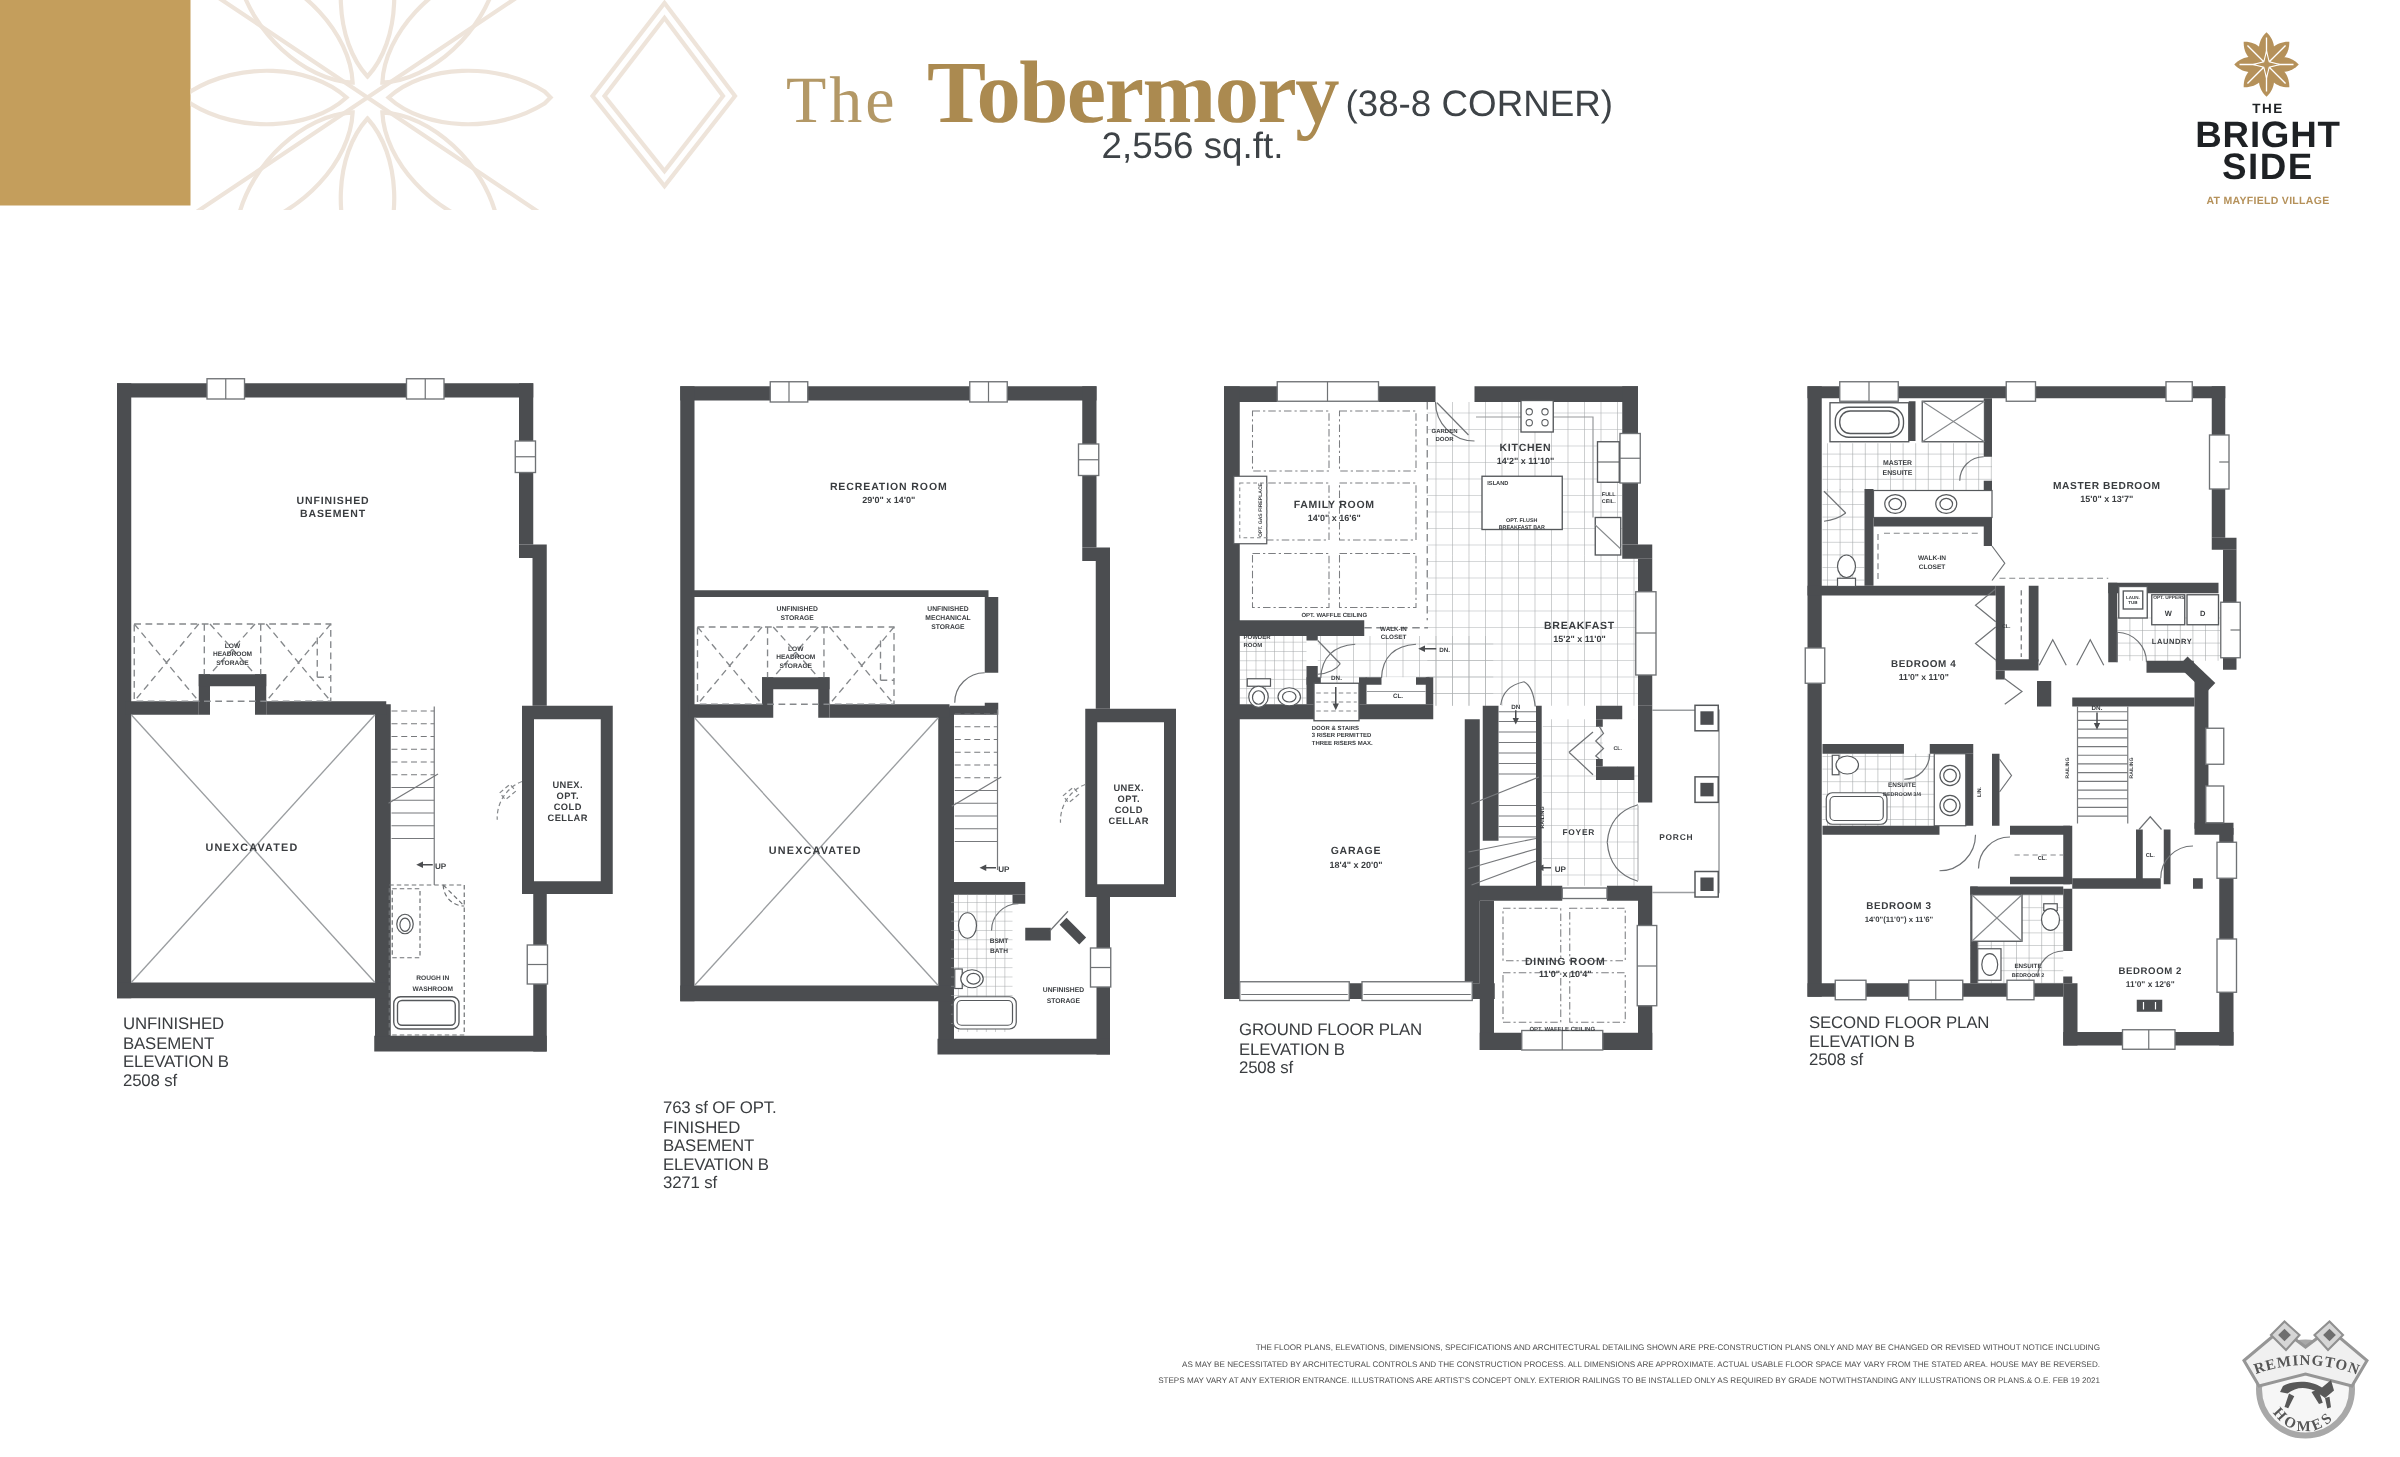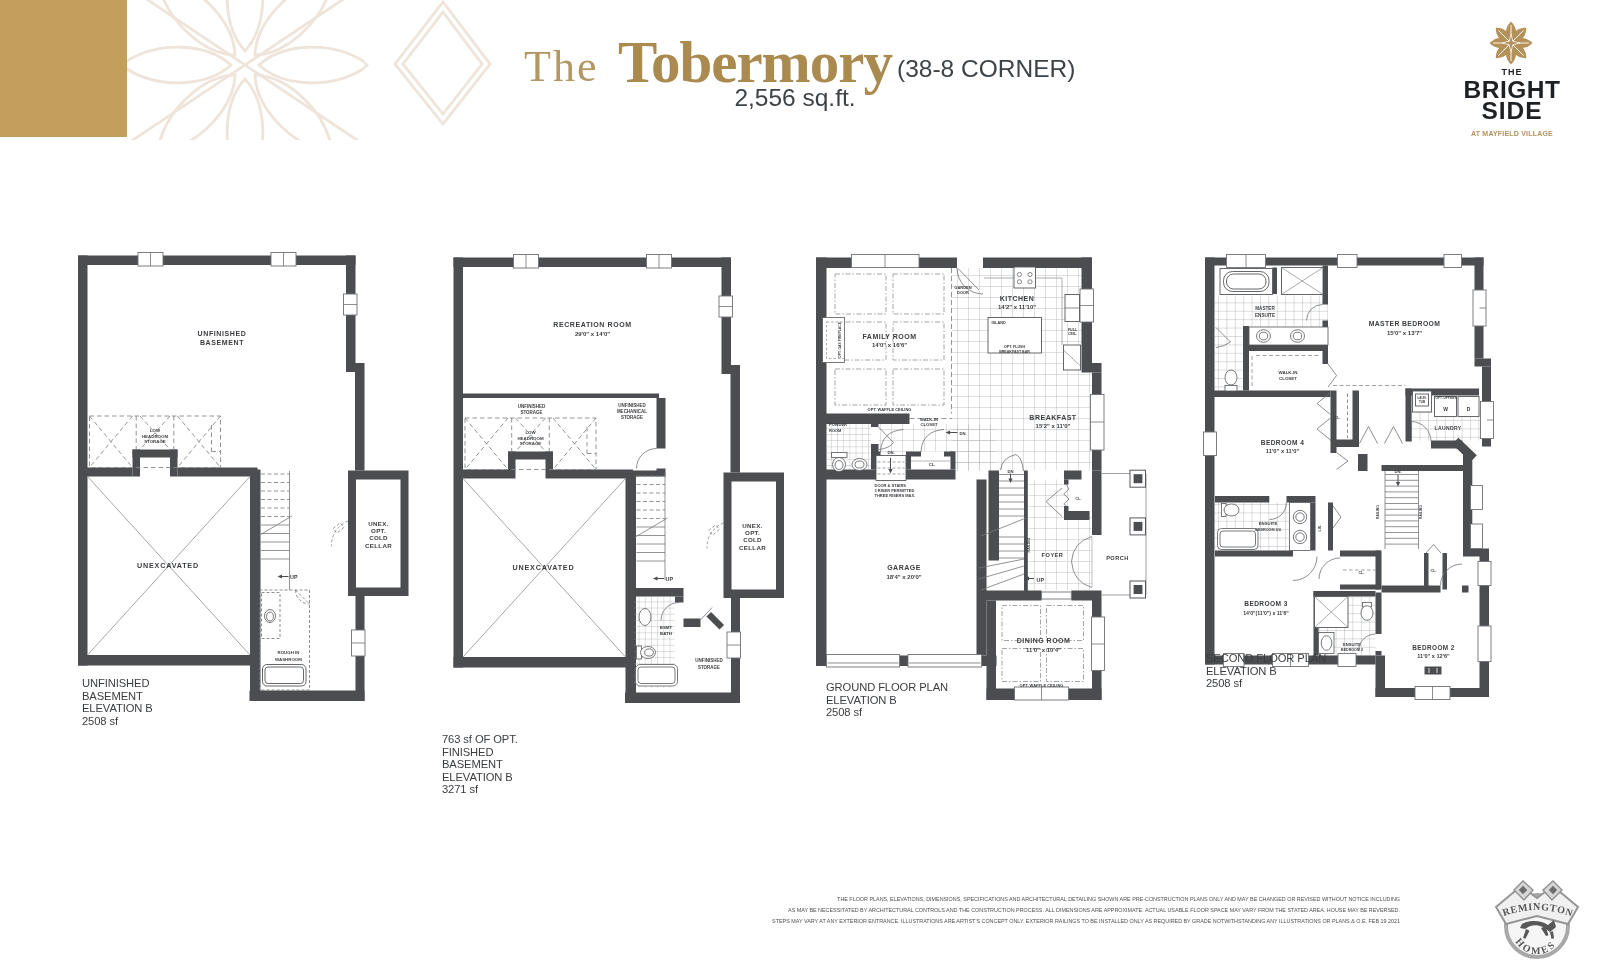--- a/index.html
+++ b/index.html
@@ -878,21 +878,21 @@
  </g>
 </g>
 </svg>
 
 <div class="footer abs" style="left:82px;top:677px">UNFINISHED<br>BASEMENT<br>ELEVATION B<br>2508 sf</div>
 
 <div class="footer abs" style="left:442px;top:733px">763 sf OF OPT.<br>FINISHED<br>BASEMENT<br>ELEVATION B<br>3271 sf</div>
 
 <div class="footer abs" style="left:826px;top:681px">GROUND FLOOR PLAN<br>ELEVATION B<br>2508 sf</div>
 
-<div class="footer abs" style="left:1206px;top:652px">SECOND FLOOR PLAN<br>ELEVATION B<br>2508 sf</div>
+<div class="footer abs" style="left:1206px;top:676px">SECOND FLOOR PLAN<br>ELEVATION B<br>2508 sf</div>
 
 <div id="disc" class="abs">THE FLOOR PLANS, ELEVATIONS, DIMENSIONS, SPECIFICATIONS AND ARCHITECTURAL DETAILING SHOWN ARE PRE-CONSTRUCTION PLANS ONLY AND MAY BE CHANGED OR REVISED WITHOUT NOTICE INCLUDING<br>AS MAY BE NECESSITATED BY ARCHITECTURAL CONTROLS AND THE CONSTRUCTION PROCESS. ALL DIMENSIONS ARE APPROXIMATE. ACTUAL USABLE FLOOR SPACE MAY VARY FROM THE STATED AREA. HOUSE MAY BE REVERSED.<br>STEPS MAY VARY AT ANY EXTERIOR ENTRANCE. ILLUSTRATIONS ARE ARTIST'S CONCEPT ONLY. EXTERIOR RAILINGS TO BE INSTALLED ONLY AS REQUIRED BY GRADE NOTWITHSTANDING ANY ILLUSTRATIONS OR PLANS.&amp; O.E. FEB 19 2021</div>
 
 <svg class="abs" style="left:1490px;top:878px" width="96" height="88" viewBox="0 0 96 88">
  <g>
 
   <circle cx="47" cy="48" r="31" fill="#f6f6f6" stroke="#a8a8a8" stroke-width="4"></circle>
 
   <path d="M6,29 L31,8 L47,20 L63,8 L88,29 L78,46 L47,38 L16,46 Z" fill="#f0f0f0" stroke="#969696" stroke-width="2"></path>
 

